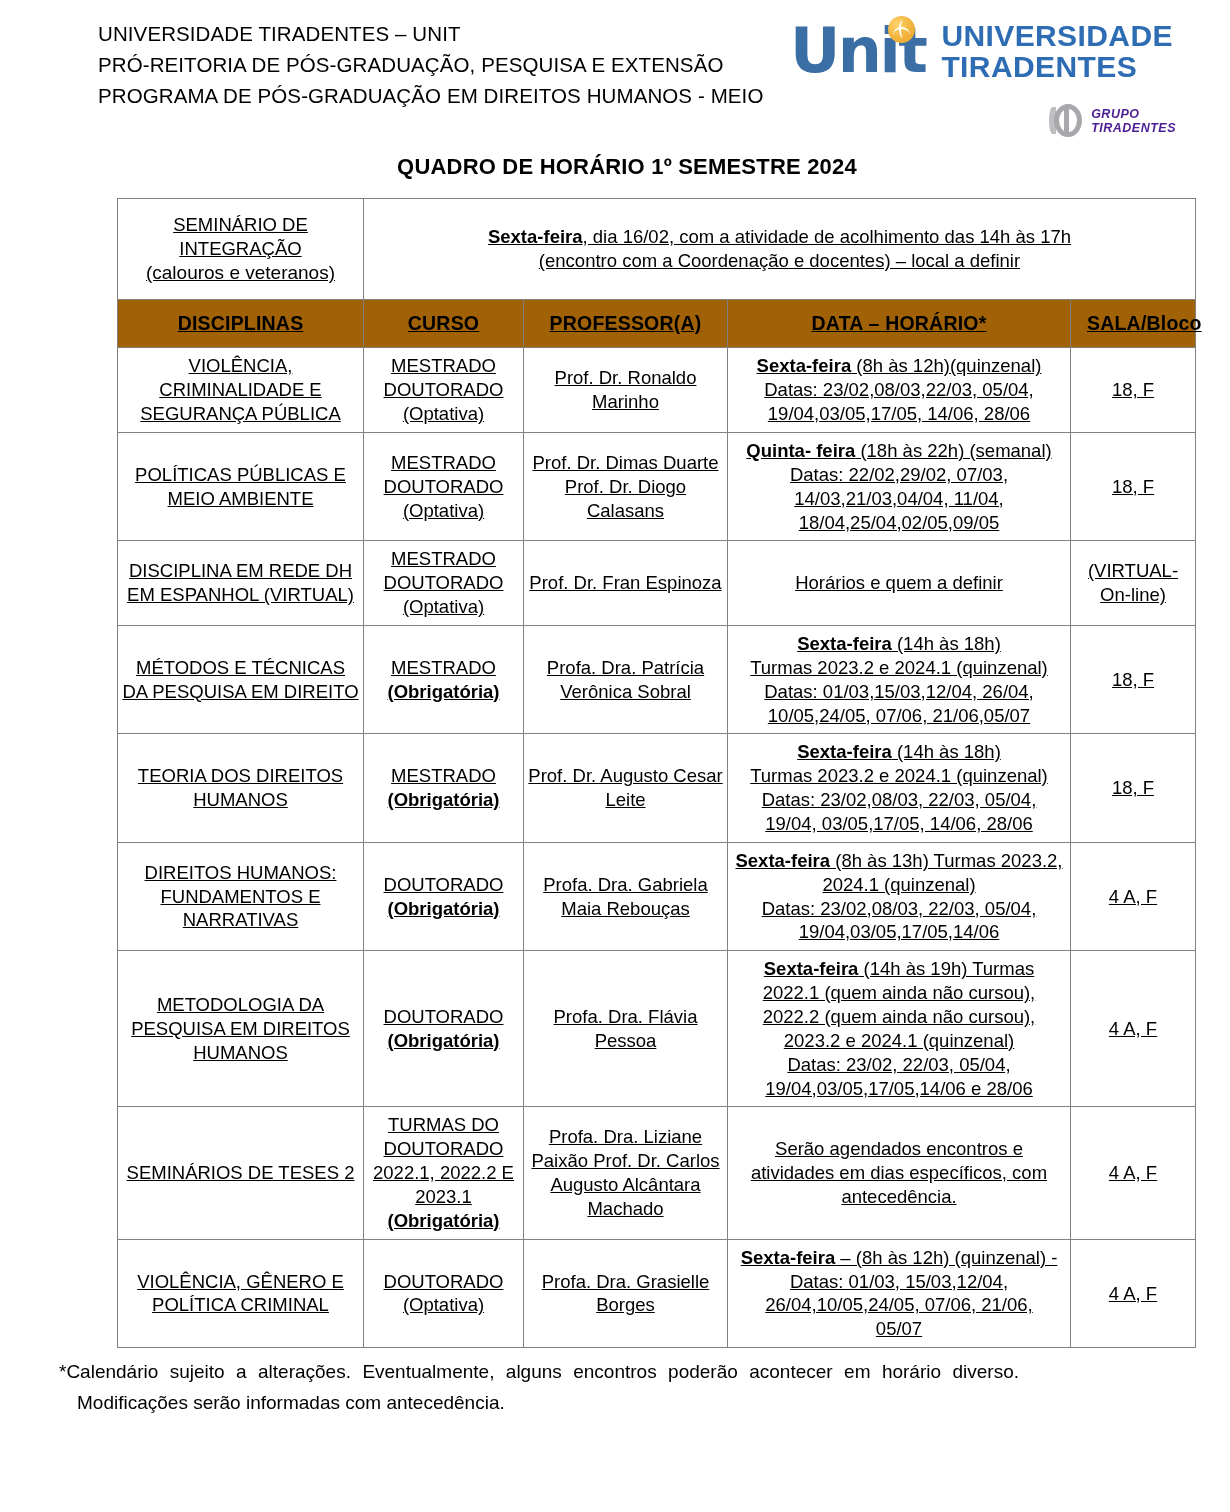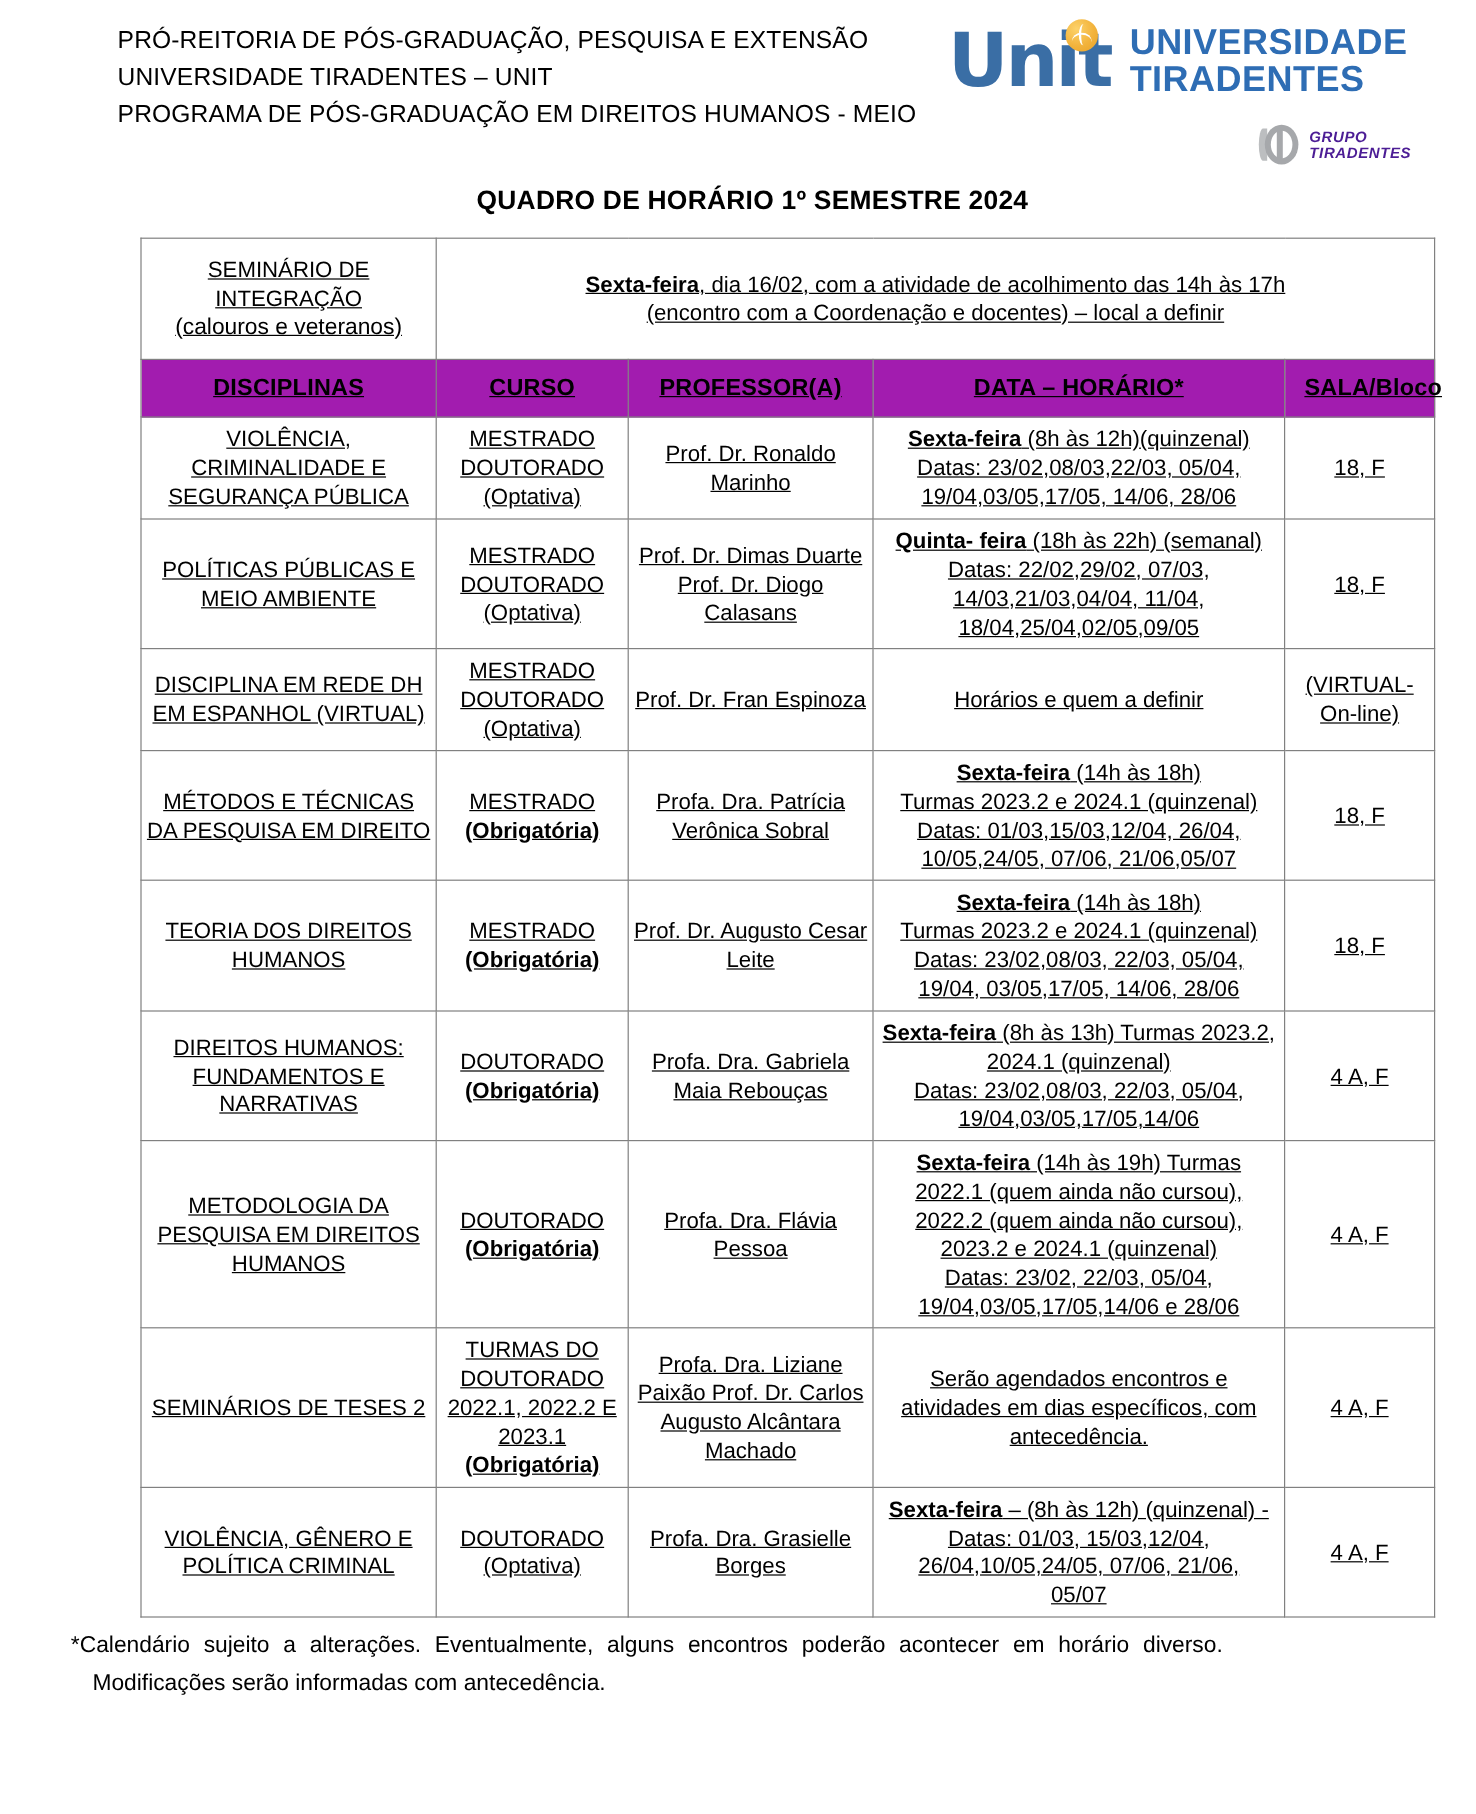--- a/index.html
+++ b/index.html
@@ -196,21 +196,21 @@
     white-space: nowrap;
   }
   td.seminar-text {
     font-size: 19.5px;
     line-height: 1.45;
     padding-left: 12px;
     padding-right: 12px;
   }
 
   tr.head-row th {
-    background: #a21caf;
+    background: #a16207;
     font-weight: 700;
     font-size: 19.5px;
     padding: 11px 2px;
     letter-spacing: 0.2px;
   }
   tr.head-row th.col-sala { padding-left: 16px; padding-right: 0; }
 
   td.c-disc { font-size: 18.5px; line-height: 1.33; }
   td.c-curso { font-size: 18.5px; line-height: 1.33; }
   td.c-prof { font-size: 18.5px; line-height: 1.33; }
@@ -233,22 +233,22 @@
   .footnote .l2 { padding-left: 18px; }
 </style>
 </head>
 <body>
 
 <div class="page">
 
   <div class="doc-header">
 
     <div class="org-lines">
+      <div>UNIVERSIDADE TIRADENTES – UNIT</div>
       <div>PRÓ-REITORIA DE PÓS-GRADUAÇÃO, PESQUISA E EXTENSÃO</div>
-      <div>UNIVERSIDADE TIRADENTES – UNIT</div>
       <div>PROGRAMA DE PÓS-GRADUAÇÃO EM DIREITOS HUMANOS - MEIO</div>
     </div>
 
     <div class="logo-block">
       <div class="unit-row">
         <div class="unit-word">
           <span>Unit</span>
           <span class="globe-dot"></span>
         </div>
         <div class="uni-name">

